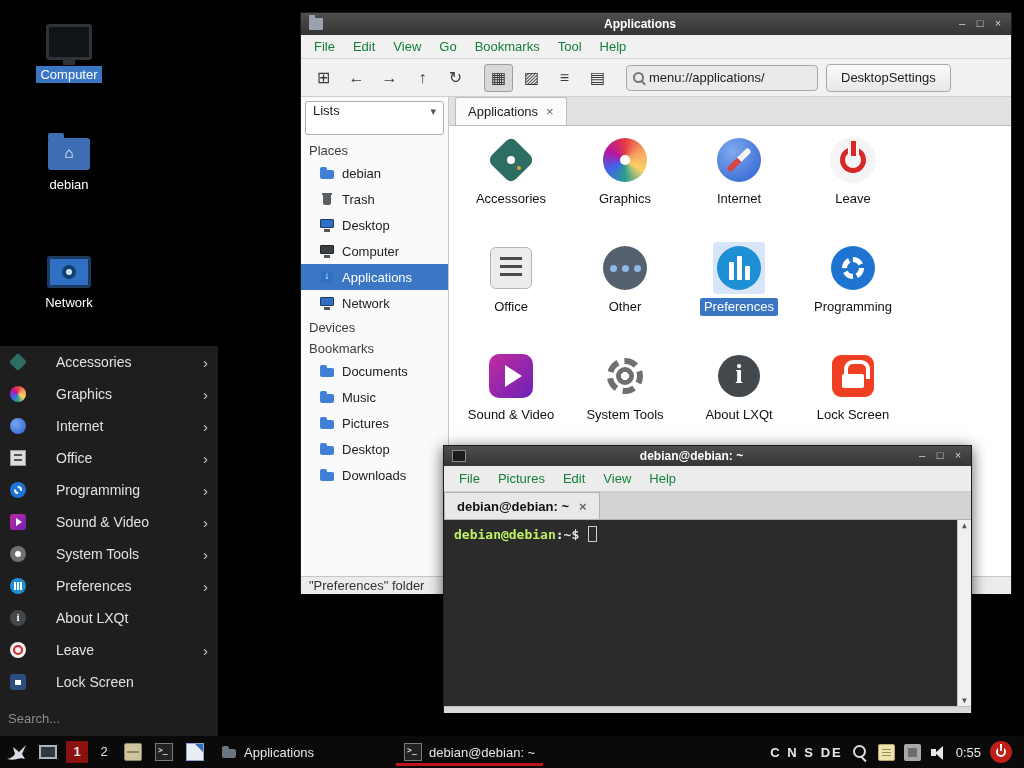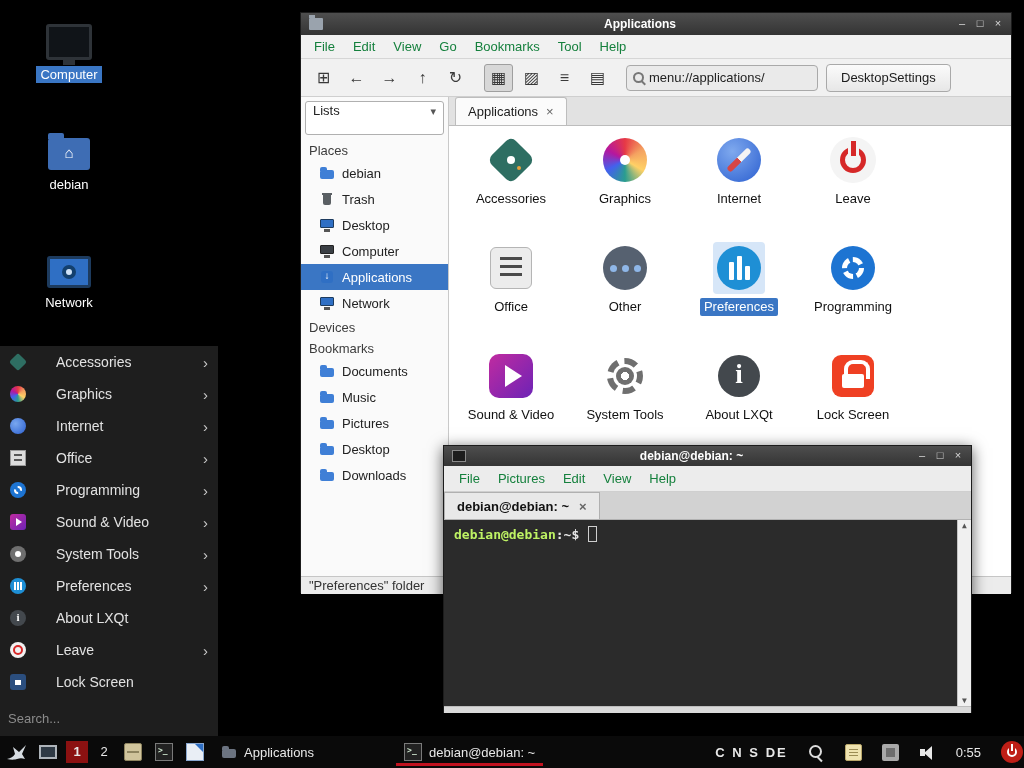--- a/index.html
+++ b/index.html
@@ -148,21 +148,21 @@
   .t-white { color:#e6e6e6; }
   .cursor { width:9px; height:16px; border:1px solid #cfcfcf; margin-left:9px; }
   .term-scroll { position:absolute; right:0; top:0; bottom:0; width:14px; background:#f0f0f0; border-left:1px solid #c4c4c4; display:flex; flex-direction:column; align-items:center; justify-content:space-between; padding:1px 0; }
   .scr-btn { font-size:8px; color:#555; }
   .scr-track { flex:1; width:100%; }
   .term-bottom { height:7px; background:#d9d9d9; border-top:1px solid #bdbdbd; }
 
   
   .taskbar { position:absolute; left:0; bottom:0; width:1024px; height:32px; background:#0a0a0a; z-index:50; display:flex; align-items:center; justify-content:space-between; color:#e8e8e8; }
   .tk-left { display:flex; align-items:center; height:100%; gap:5px; padding-left:4px; }
-  .tk-right { display:flex; align-items:center; height:100%; gap:20px; padding-right:1px; }
+  .tk-right { display:flex; align-items:center; height:100%; gap:9px; padding-right:12px; }
   .tk-btn { width:26px; height:26px; display:flex; align-items:center; justify-content:center; cursor:default; }
   .tk-pager { width:18px; height:14px; background:#2f3a45; border:2px solid #aeb4ba; }
   .tk-ws { width:22px; height:22px; text-align:center; line-height:22px; font-size:13px; color:#e8e8e8; cursor:default; }
   .tk-ws.active { background:#8b1111; font-weight:bold; }
   .ql-fm { width:18px; height:18px; background:#d0c49c; border:1px solid #8e845f; border-radius:2px; position:relative; }
   .ql-fm::after { content:""; position:absolute; left:2px; right:2px; top:7px; height:2px; background:#8e845f; }
   .ql-term { width:18px; height:18px; background:#222; border:1px solid #7a7a7a; position:relative; }
   .ql-term::after { content:">_"; position:absolute; left:2px; top:2px; color:#cfe8cf; font:bold 8px "DejaVu Sans Mono",monospace; }
   .ql-edit { width:18px; height:18px; background:#e9eef5; border:1px solid #89a7d0; position:relative; }
   .ql-edit::after { content:""; position:absolute; right:0; top:0; border-top:8px solid #2f6fc4; border-left:8px solid transparent; }

